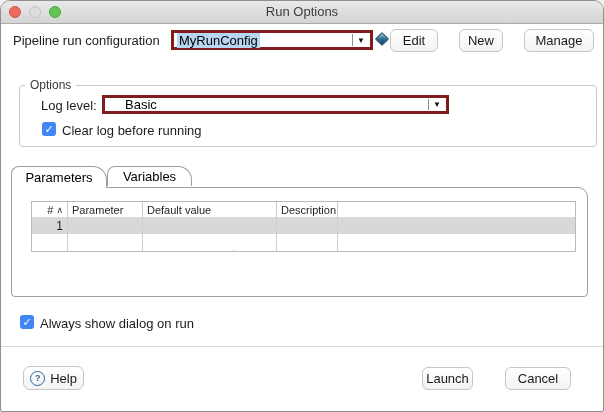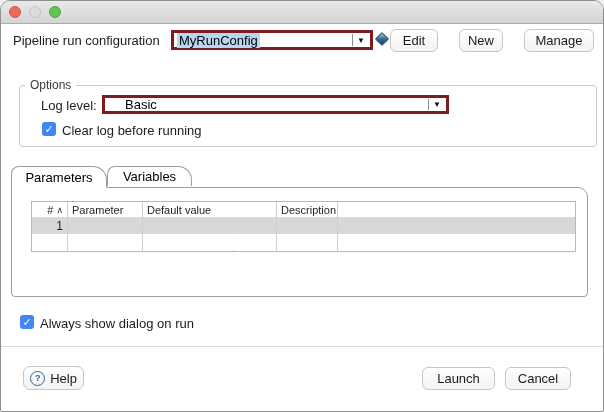--- a/index.html
+++ b/index.html
@@ -70,20 +70,21 @@
 </style>
 </head>
 <body>
 
 <div class="window">
 
   <div class="titlebar">
     <span class="tl close"></span>
     <span class="tl min"></span>
     <span class="tl zoom"></span>
+    <div class="title">Run Options</div>
   </div>
 
   <div class="abs lbl" style="left:12px;top:32px;">Pipeline run configuration</div>
   <div class="abs combo" style="left:170px;top:29px;width:202px;height:20px;">
     <span class="text selected">MyRunConfig</span>
     <span class="arrow">▼</span>
   </div>
   <div class="abs diamond" style="left:376px;top:33px;"></div>
   <button class="abs btn" style="left:389px;top:28px;width:48px;height:23px;">Edit</button>
   <button class="abs btn" style="left:458px;top:28px;width:44px;height:23px;">New</button>
@@ -141,16 +142,16 @@
     <span>✓</span>
   </div>
   <div class="abs lbl" style="left:39px;top:315px;">Always show dialog on run</div>
 
   <div class="abs hsep" style="left:0;top:345px;width:602px;"></div>
 
   <button class="abs btn" style="left:22px;top:365px;width:61px;height:24px;border-radius:7px;">
     <span class="help-icon">?</span>
     <span>Help</span>
   </button>
-  <button class="abs btn" style="left:421px;top:366px;width:73px;height:23px;">Launch</button>
+  <button class="abs btn" style="left:421px;top:366px;width:51px;height:23px;">Launch</button>
   <button class="abs btn" style="left:504px;top:366px;width:66px;height:23px;">Cancel</button>
 
 </div>
 
 </body></html>

